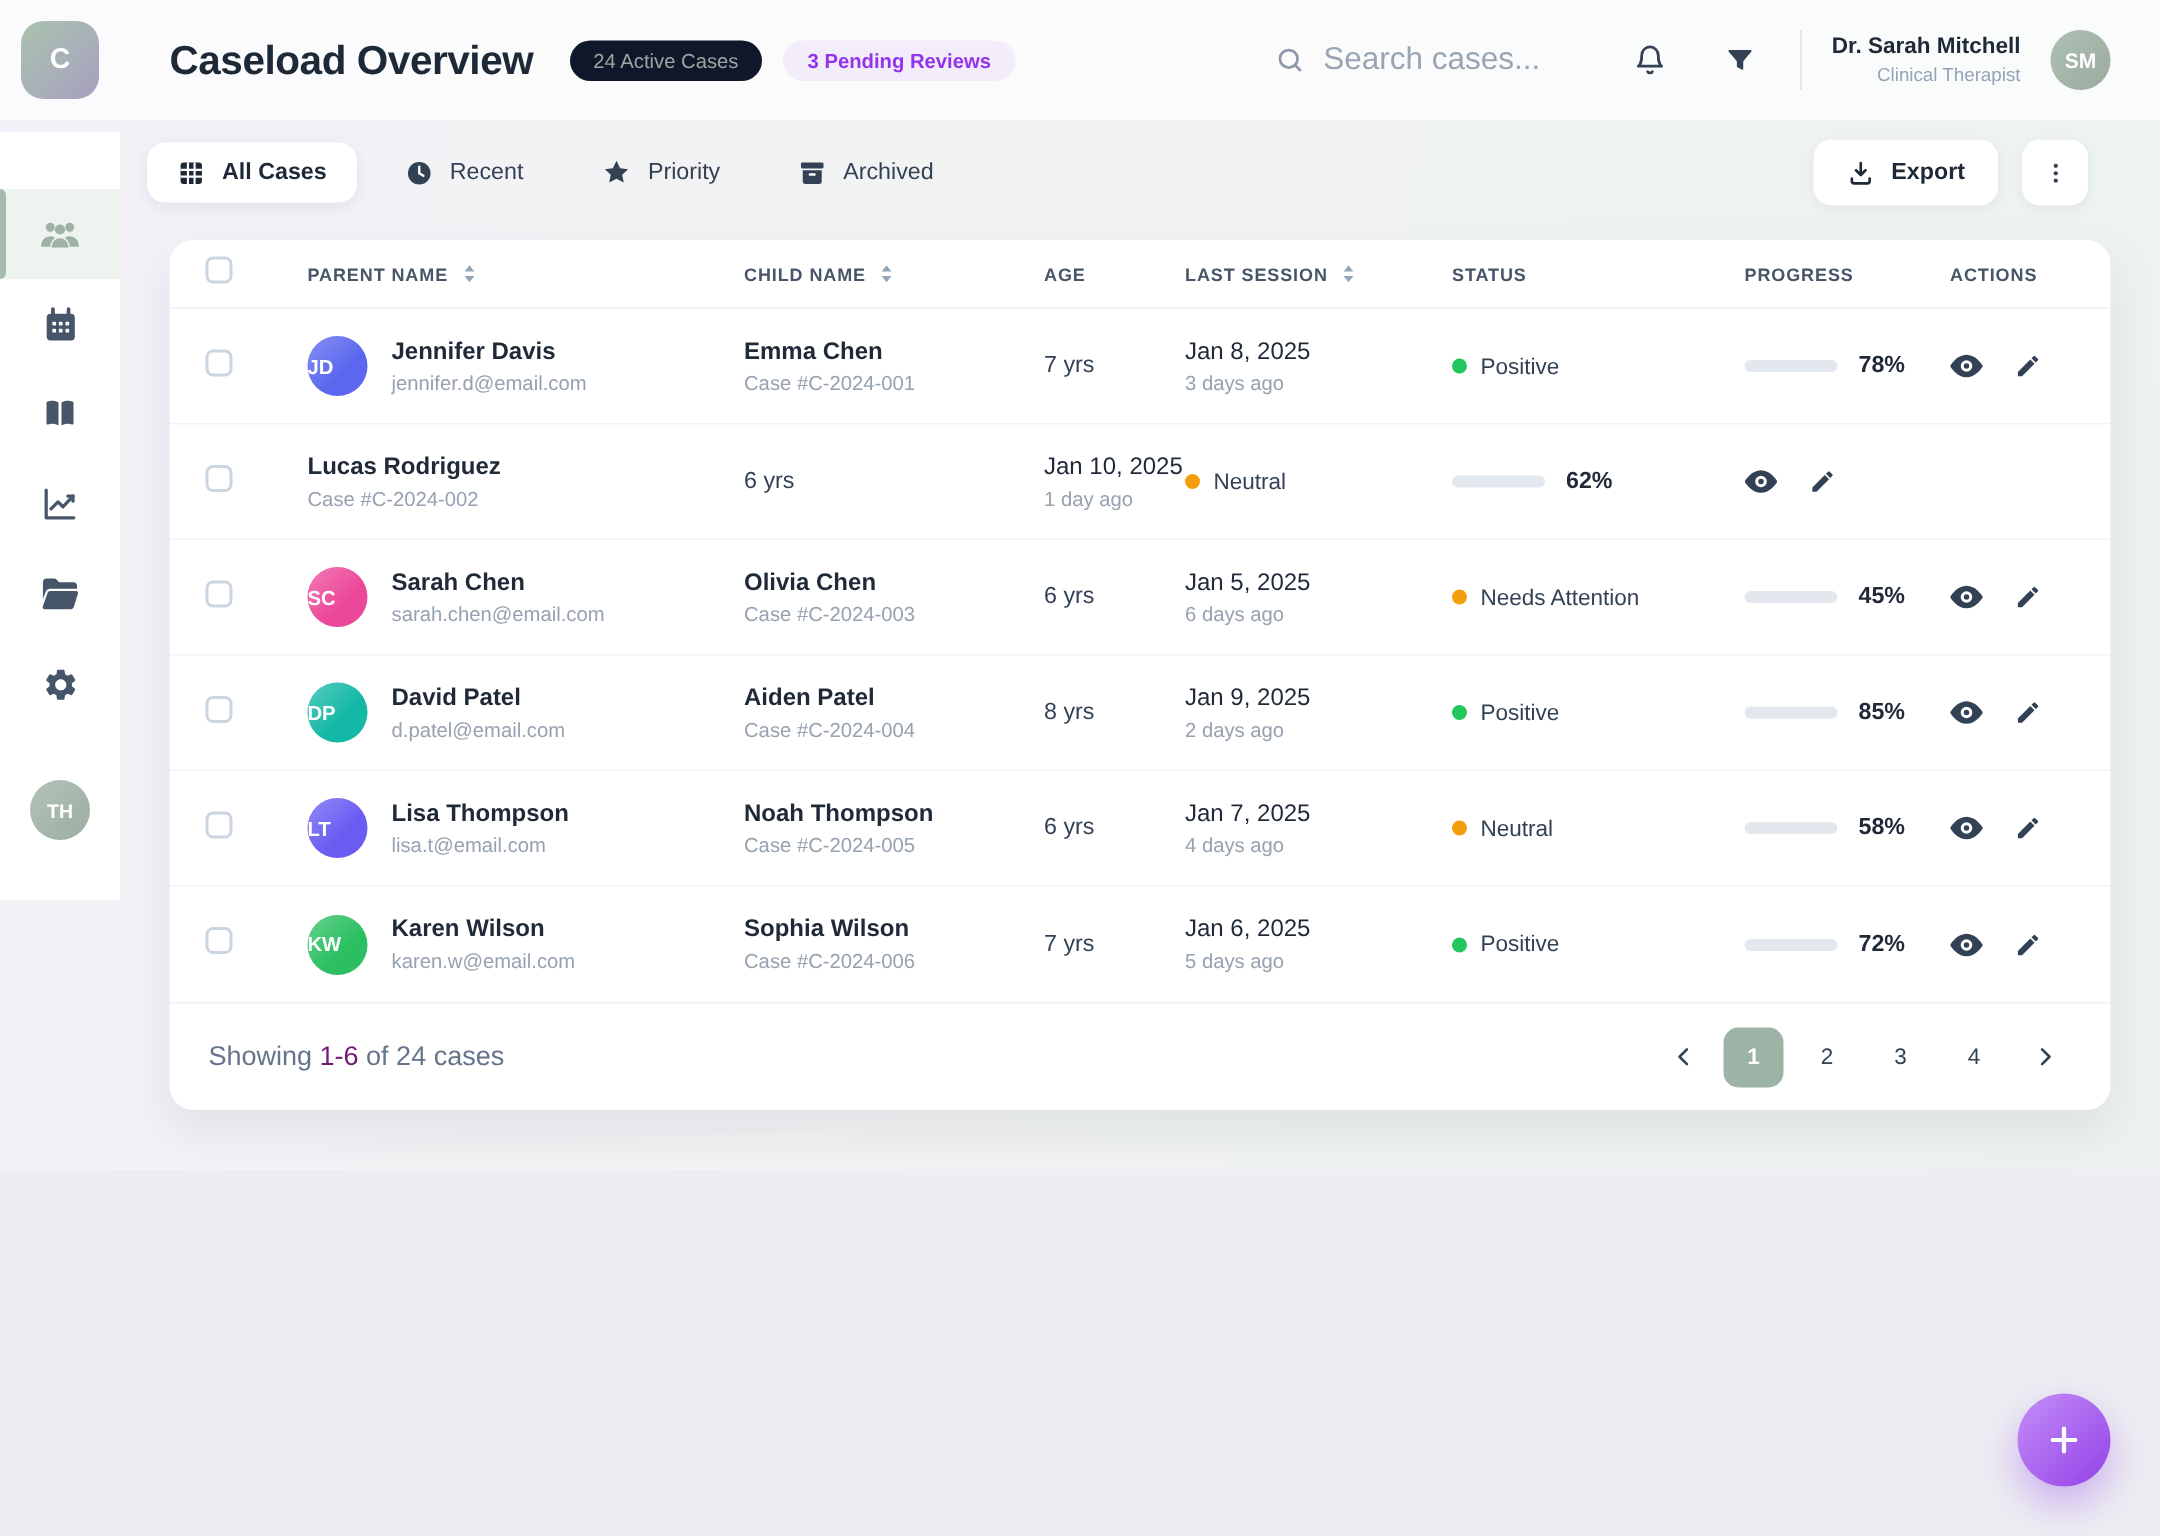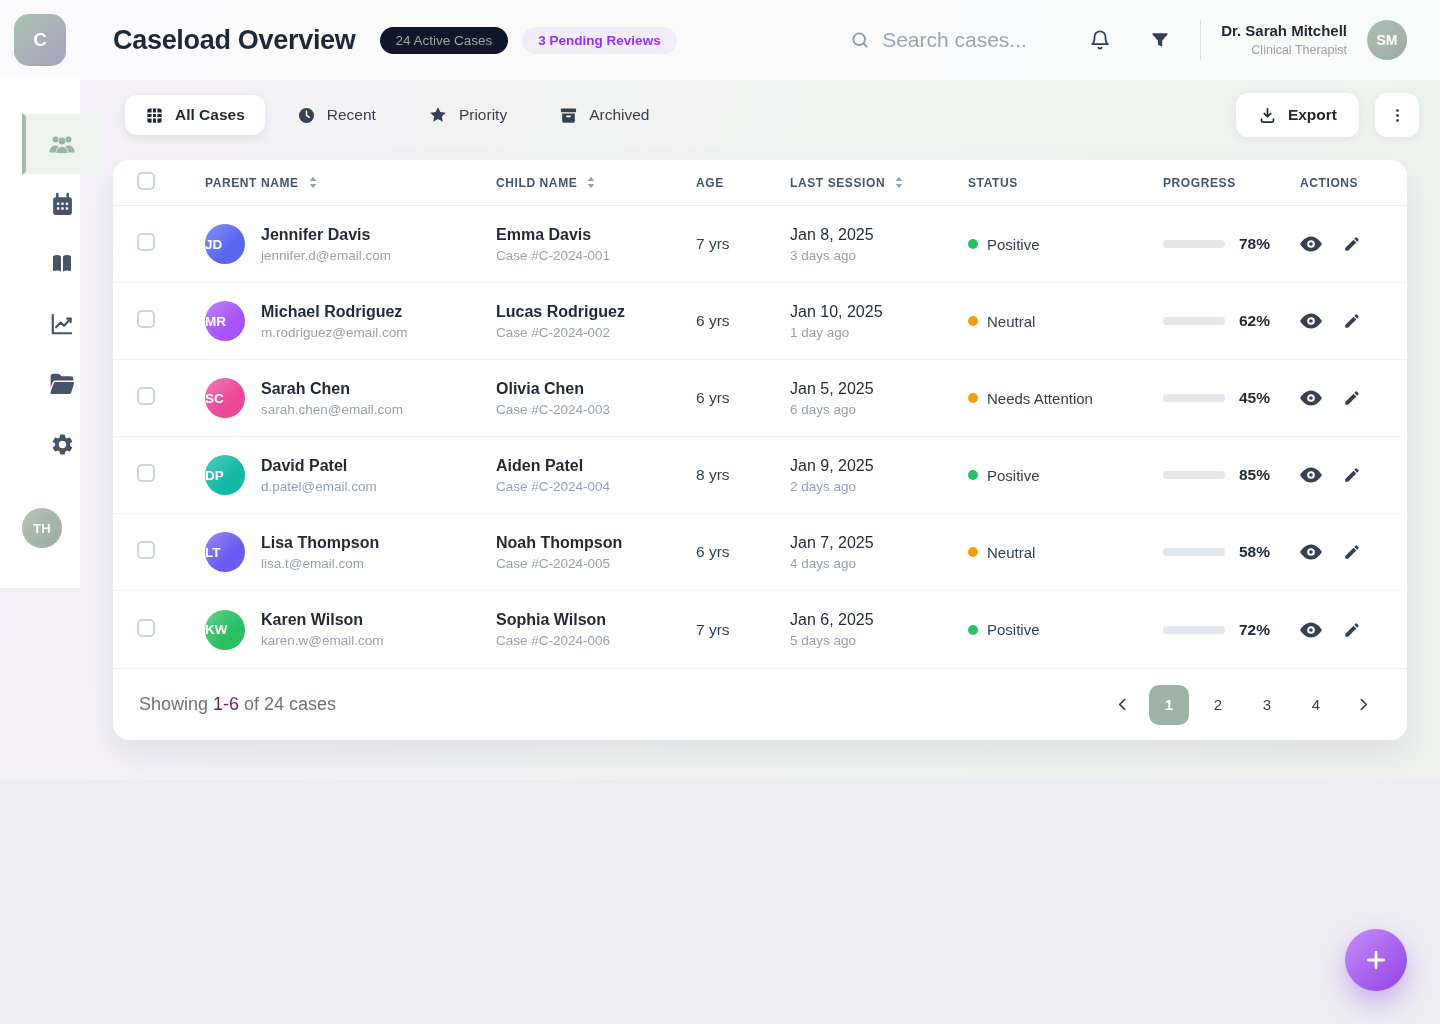--- a/index.html
+++ b/index.html
@@ -52,44 +52,44 @@
   .user-role { font-size: 12.5px; color: #94a3b8; margin-top: 2px; }
   .user-avatar {
     width: 40px; height: 40px; border-radius: 50%;
     background: linear-gradient(135deg, #adc0b3, #9cab9f);
     color: #fff; font-size: 14px; font-weight: 600;
     display: flex; align-items: center; justify-content: center;
   }
 
   
   .sidebar {
-    position: absolute; top: 76px; left: 0; width: 80px; height: 512px;
+    position: absolute; top: 88px; left: 0; width: 80px; height: 512px;
     background: #ffffff; z-index: 5;
-    display: flex; flex-direction: column; padding-top: 38px; padding-left: 22px;
+    display: flex; flex-direction: column; align-items: center; padding-top: 38px;
   }
   .side-item {
     width: 80px; height: 60px; display: flex; align-items: center; justify-content: center;
     color: #475569; cursor: pointer; position: relative;
   }
   .side-item.active { background: #eef3ef; color: #9cb3a6; }
   .side-item.active::before {
     content: ''; position: absolute; left: 0; top: 0; bottom: 0; width: 4px;
     background: #a3bcab; border-radius: 0 4px 4px 0;
   }
   .side-avatar {
     margin-top: 34px;
     width: 40px; height: 40px; border-radius: 50%;
     background: linear-gradient(135deg, #b3c3b8, #9daca1);
     color: #fff; font-size: 13px; font-weight: 600;
     display: flex; align-items: center; justify-content: center;
   }
 
   
   .tabbar {
-    position: absolute; top: 93px; left: 125px; width: 1294px; height: 44px;
+    position: absolute; top: 93px; left: 98px; width: 1294px; height: 44px;
     display: flex; align-items: center; z-index: 2;
   }
   .tab {
     display: flex; align-items: center; gap: 11px; height: 40px; padding: 0 20px;
     border-radius: 12px; font-size: 15.5px; color: #334155; font-weight: 500; cursor: pointer;
     margin-right: 12px;
   }
   .tab.active { background: #fff; box-shadow: 0 3px 10px rgba(120,120,155,0.14); font-weight: 700; color: #1e2937; }
   .tab .t-icon { color: #334155; }
   .tab.active .t-icon { color: #1e2937; }
@@ -401,21 +401,21 @@
     <div class="c-parent">
       <span class="avatar" style="background: rgb(90, 103, 238);">
             <span>JD</span>
           </span>
       <span>
         <div class="p-name">Jennifer Davis</div>
         <div class="p-sub">jennifer.d@email.com</div>
       </span>
     </div>
     <div>
-      <div class="ch-name">Emma Davis</div>
+      <div class="ch-name">Emma Chen</div>
       <div class="ch-sub">Case #C-2024-001</div>
     </div>
     <div class="age-val">7 yrs</div>
     <div>
       <div class="sess-date">Jan 8, 2025</div>
       <div class="sess-ago">3 days ago</div>
     </div>
     <div class="c-status">
       <span class="status-dot" style="background: rgb(34, 197, 94);"></span>
       <span class="status-label">Positive</span>
@@ -440,29 +440,20 @@
             <path d="M3 17.25V21h3.75L17.8 9.94l-3.75-3.75L3 17.25z"></path>
             <path d="M20.71 7.04a1 1 0 000-1.41l-2.34-2.34a1 1 0 00-1.41 0l-1.83 1.83 3.75 3.75 1.83-1.83z"></path>
           </svg>
         </span>
       </span>
     </div>
   </div>
 
   <div class="grid-row trow">
     <div class="c-check"><span class="checkbox"></span></div>
-    <div class="c-parent">
-      <span class="avatar" style="background: rgb(168, 85, 247);">
-            <span>MR</span>
-          </span>
-      <span>
-        <div class="p-name">Michael Rodriguez</div>
-        <div class="p-sub">m.rodriguez@email.com</div>
-      </span>
-    </div>
     <div>
       <div class="ch-name">Lucas Rodriguez</div>
       <div class="ch-sub">Case #C-2024-002</div>
     </div>
     <div class="age-val">6 yrs</div>
     <div>
       <div class="sess-date">Jan 10, 2025</div>
       <div class="sess-ago">1 day ago</div>
     </div>
     <div class="c-status">

